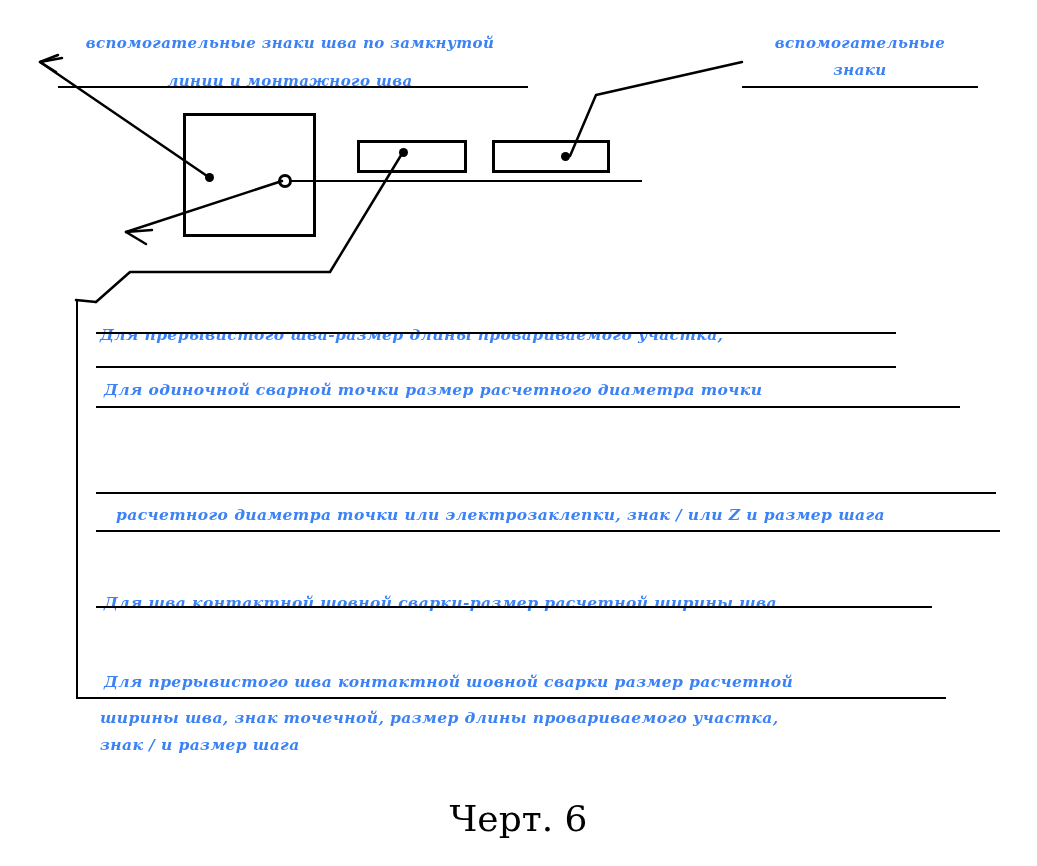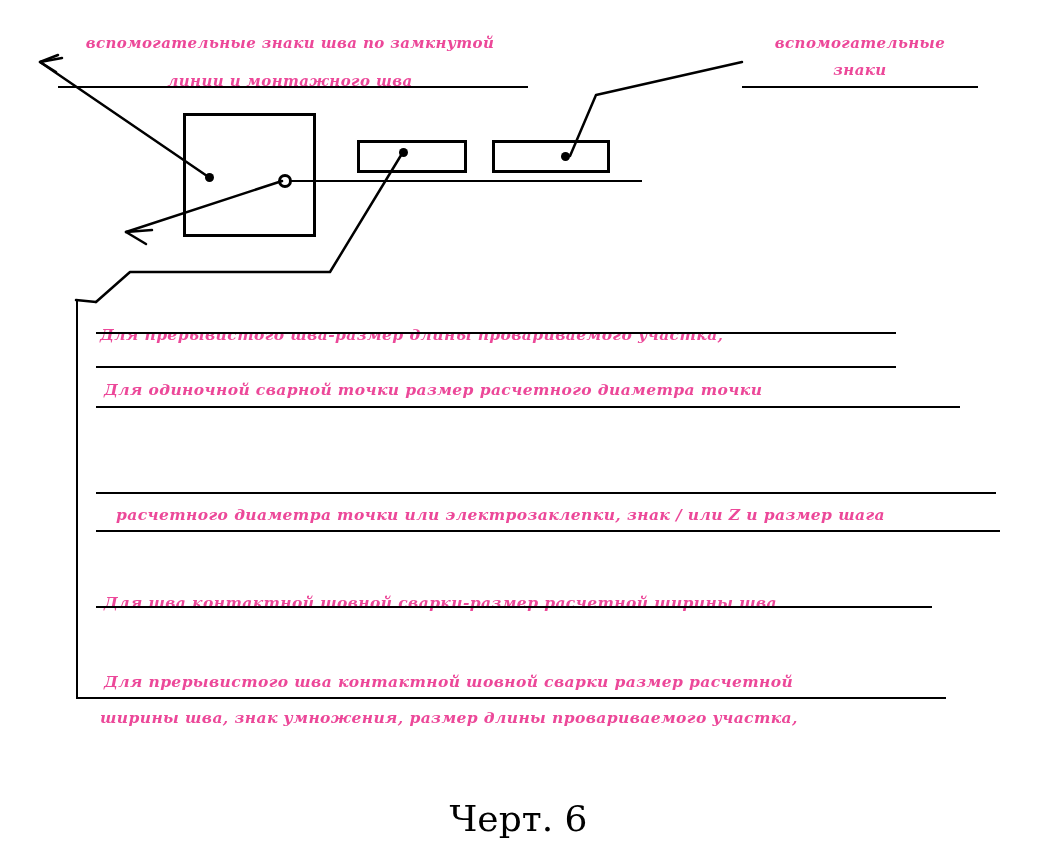--- a/index.html
+++ b/index.html
@@ -14,21 +14,21 @@
     background: #ffffff;
     overflow: hidden;
     font-family: "DejaVu Serif", serif;
     color: #000000;
   }
   .hand {
     font-family: "DejaVu Serif", serif;
     font-style: italic;
     font-weight: 600;
     letter-spacing: 0.4px;
-    color: #ec4899;
+    color: #3b82f6;
     white-space: pre;
   }
   .lbl-top {
     position: absolute;
     font-size: 15px;
     line-height: 26px;
     text-align: center;
   }
   .lbl-row {
     position: absolute;
@@ -118,21 +118,22 @@
 
   <div class="rule" style="left:96px; top:492px; width:900px;"></div>
   <div class="lbl-row hand" style="left:116px; top:500px;">расчетного диаметра точки или электрозаклепки, знак / или Z и размер шага</div>
   <div class="rule" style="left:96px; top:530px; width:904px;"></div>
 
   <div class="lbl-row hand" style="left:104px; top:588px;">Для шва контактной шовной сварки-размер расчетной ширины шва</div>
   <div class="rule" style="left:96px; top:606px; width:836px;"></div>
 
   <div class="lbl-row hand" style="left:104px; top:667px;">Для прерывистого шва контактной шовной сварки размер расчетной</div>
   <div class="rule" style="left:76px; top:697px; width:870px;"></div>
-  <div class="lbl-row hand" style="left:100px; top:703px;">ширины шва, знак умножения, размер длины провариваемого участка,</div>
+  <div class="lbl-row hand" style="left:100px; top:703px;">ширины шва, знак точечной, размер длины провариваемого участка,</div>
+  <div class="lbl-row hand" style="left:100px; top:730px;">знак / и размер шага</div>
 
   <div class="vrule" style="left:76px; top:300px; height:398px;"></div>
 
   <svg class="overlay" viewBox="0 0 1037 866">
     <g stroke="#000" stroke-width="2.5" fill="none" stroke-linecap="round" stroke-linejoin="round">
 
       <path d="M 58,55 L 40,62 L 210,178"></path>
 
       <path d="M 40,62 L 62,58 M 40,62 L 56,72" stroke-width="2.5"></path>
 

